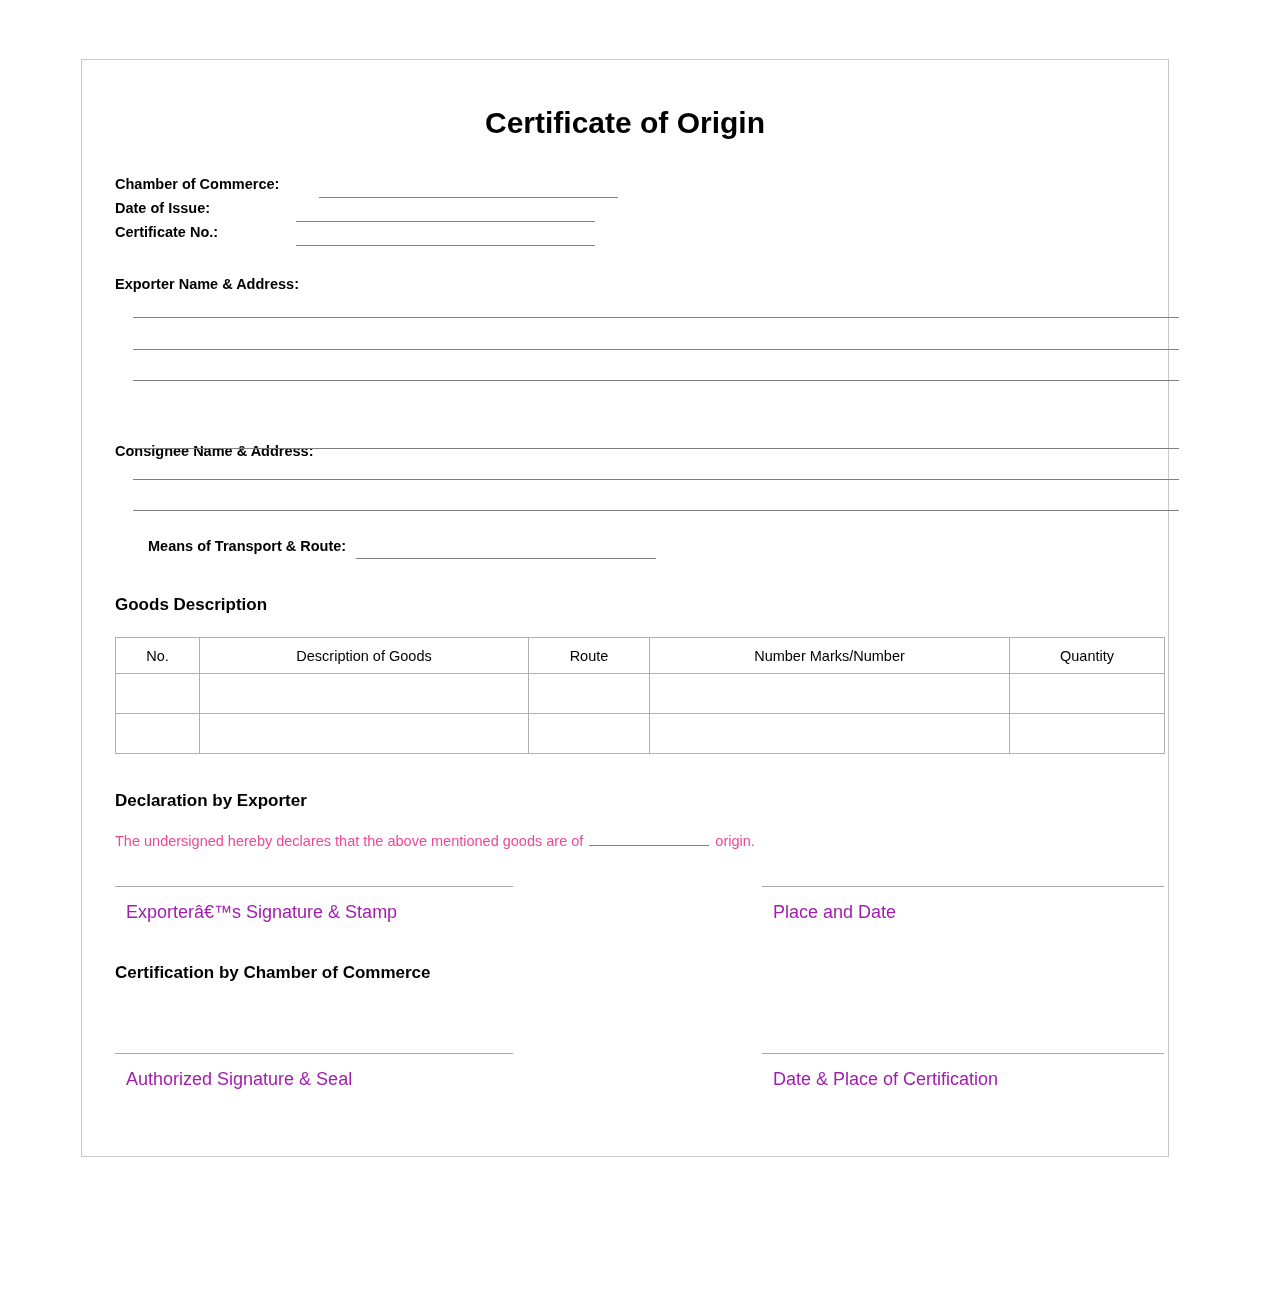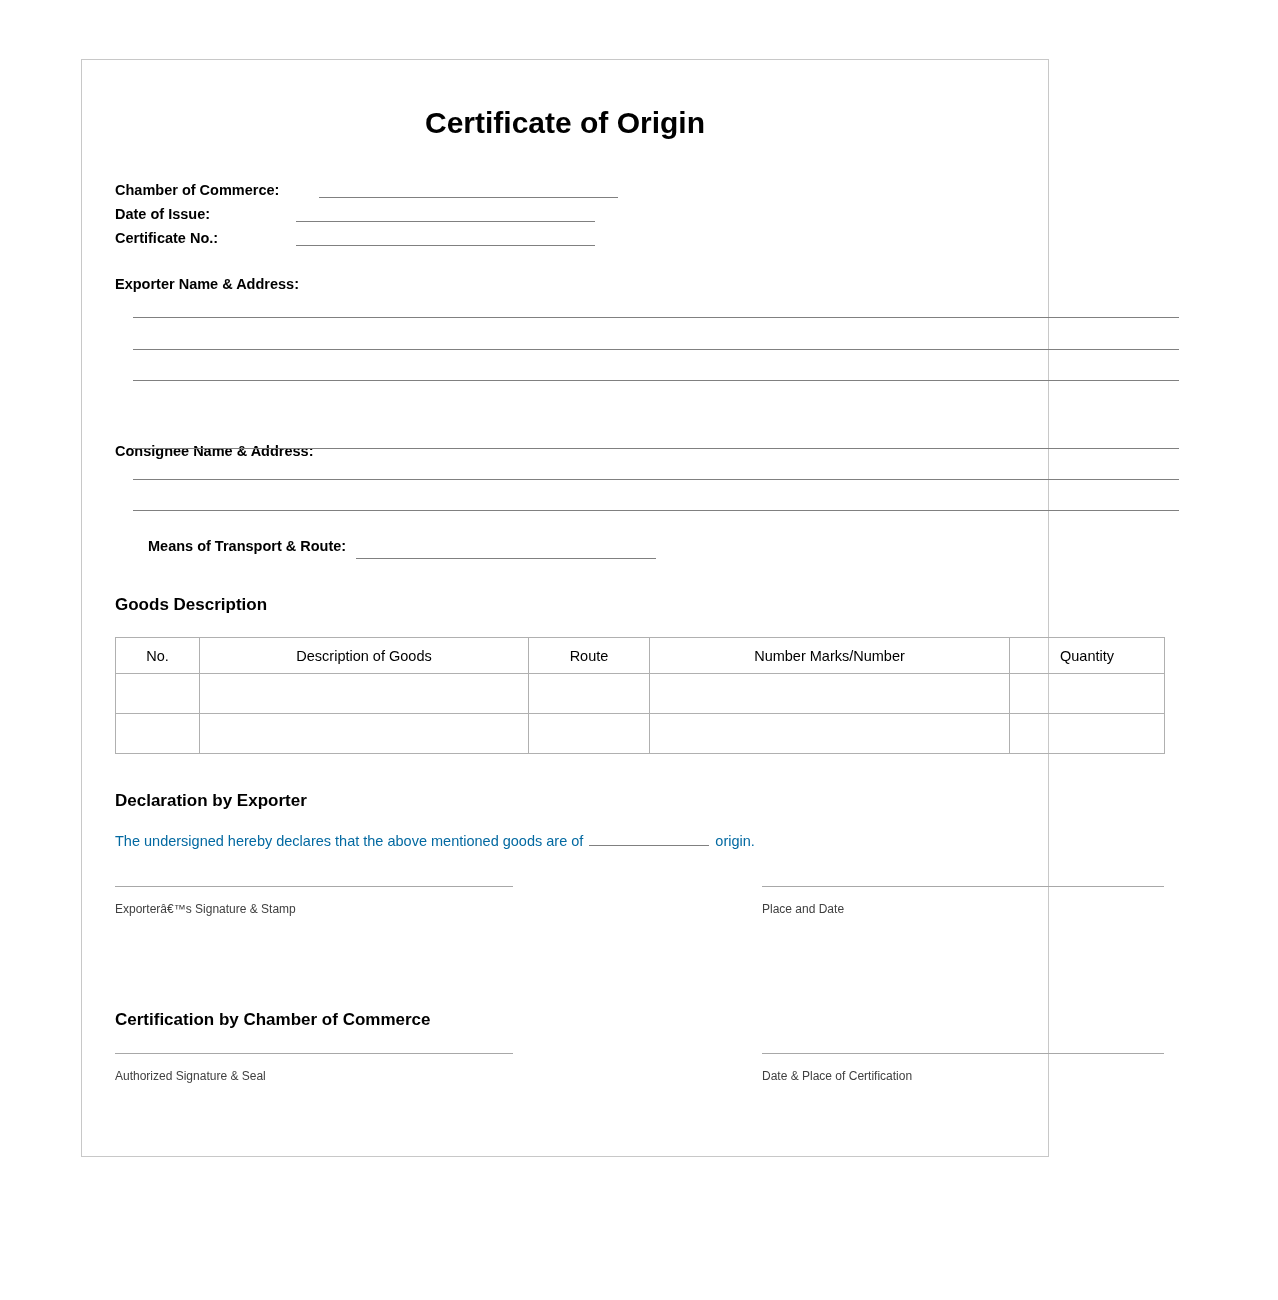--- a/index.html
+++ b/index.html
@@ -12,21 +12,21 @@
     width: 1278px;
     height: 1300px;
     font-family: "Liberation Sans", sans-serif;
     color: #000000;
     position: relative;
   }
   .page {
     position: absolute;
     left: 81px;
     top: 59px;
-    width: 968px;
+    width: 1088px;
     height: 1098px;
     border: 1px solid #c8c8c8;
     background: #ffffff;
     padding: 0;
   }
   .inner {
     position: relative;
     width: 100%;
     height: 100%;
   }
@@ -54,21 +54,20 @@
   .meta-row {
     position: relative;
     height: 24px;
     font-size: 14.5px;
     font-weight: bold;
     white-space: nowrap;
   }
   .meta-label {
     display: inline-block;
     vertical-align: top;
-    margin-top: 6px;
   }
   .meta-blank {
     position: absolute;
     bottom: 2px;
     height: 1px;
     background: #808080;
   }
   .meta-blank.m1 { left: 204px; width: 299px; }
   .meta-blank.m2 { left: 181px; width: 299px; }
   .meta-blank.m3 { left: 181px; width: 299px; }
@@ -145,21 +144,21 @@
   .col-desc { width: 329px; }
   .col-org  { width: 121px; }
   .col-pkg  { width: 360px; }
   .col-qty  { width: 155px; }
 
   
   .para {
     position: absolute;
     left: 33px;
     font-size: 14.5px;
-    color: #0369a1;
+    color: #ec4899;
     white-space: nowrap;
   }
   .inline-blank {
     display: inline-block;
     width: 120px;
     border-bottom: 1px solid #808080;
     height: 14px;
     vertical-align: baseline;
     margin: 0 6px;
   }
@@ -167,23 +166,24 @@
   
   .sig-line {
     position: absolute;
     height: 1px;
     background: #a8a8a8;
   }
   .sig-line.left  { left: 33px;  width: 398px; }
   .sig-line.right { left: 680px; width: 402px; }
   .sig-caption {
     position: absolute;
-    font-size: 12px;
-    color: #404040;
-    white-space: nowrap;
+    font-size: 18px;
+    color: #a21caf;
+    white-space: nowrap;
+    margin-left: 11px;
   }
   .sig-caption.left  { left: 33px; }
   .sig-caption.right { left: 680px; }
 </style>
 </head>
 <body>
 
 <div class="page">
   <div class="inner">
 
@@ -258,21 +258,21 @@
 
     <div class="para" style="top:772px;">
       <span>The undersigned hereby declares that the above mentioned goods are of</span><span class="inline-blank"></span><span>origin.</span>
     </div>
 
     <div class="sig-line left" style="top:826px;"></div>
     <div class="sig-line right" style="top:826px;"></div>
     <div class="sig-caption left" style="top:842px;">Exporterâ€™s Signature &amp; Stamp</div>
     <div class="sig-caption right" style="top:842px;">Place and Date</div>
 
-    <div class="section-heading" style="top:903px;margin-top:47px;">Certification by Chamber of Commerce</div>
+    <div class="section-heading" style="top:903px;">Certification by Chamber of Commerce</div>
 
 
     <div class="sig-line left" style="top:993px;"></div>
     <div class="sig-line right" style="top:993px;"></div>
     <div class="sig-caption left" style="top:1009px;">Authorized Signature &amp; Seal</div>
     <div class="sig-caption right" style="top:1009px;">Date &amp; Place of Certification</div>
 
   </div>
 </div>
 

